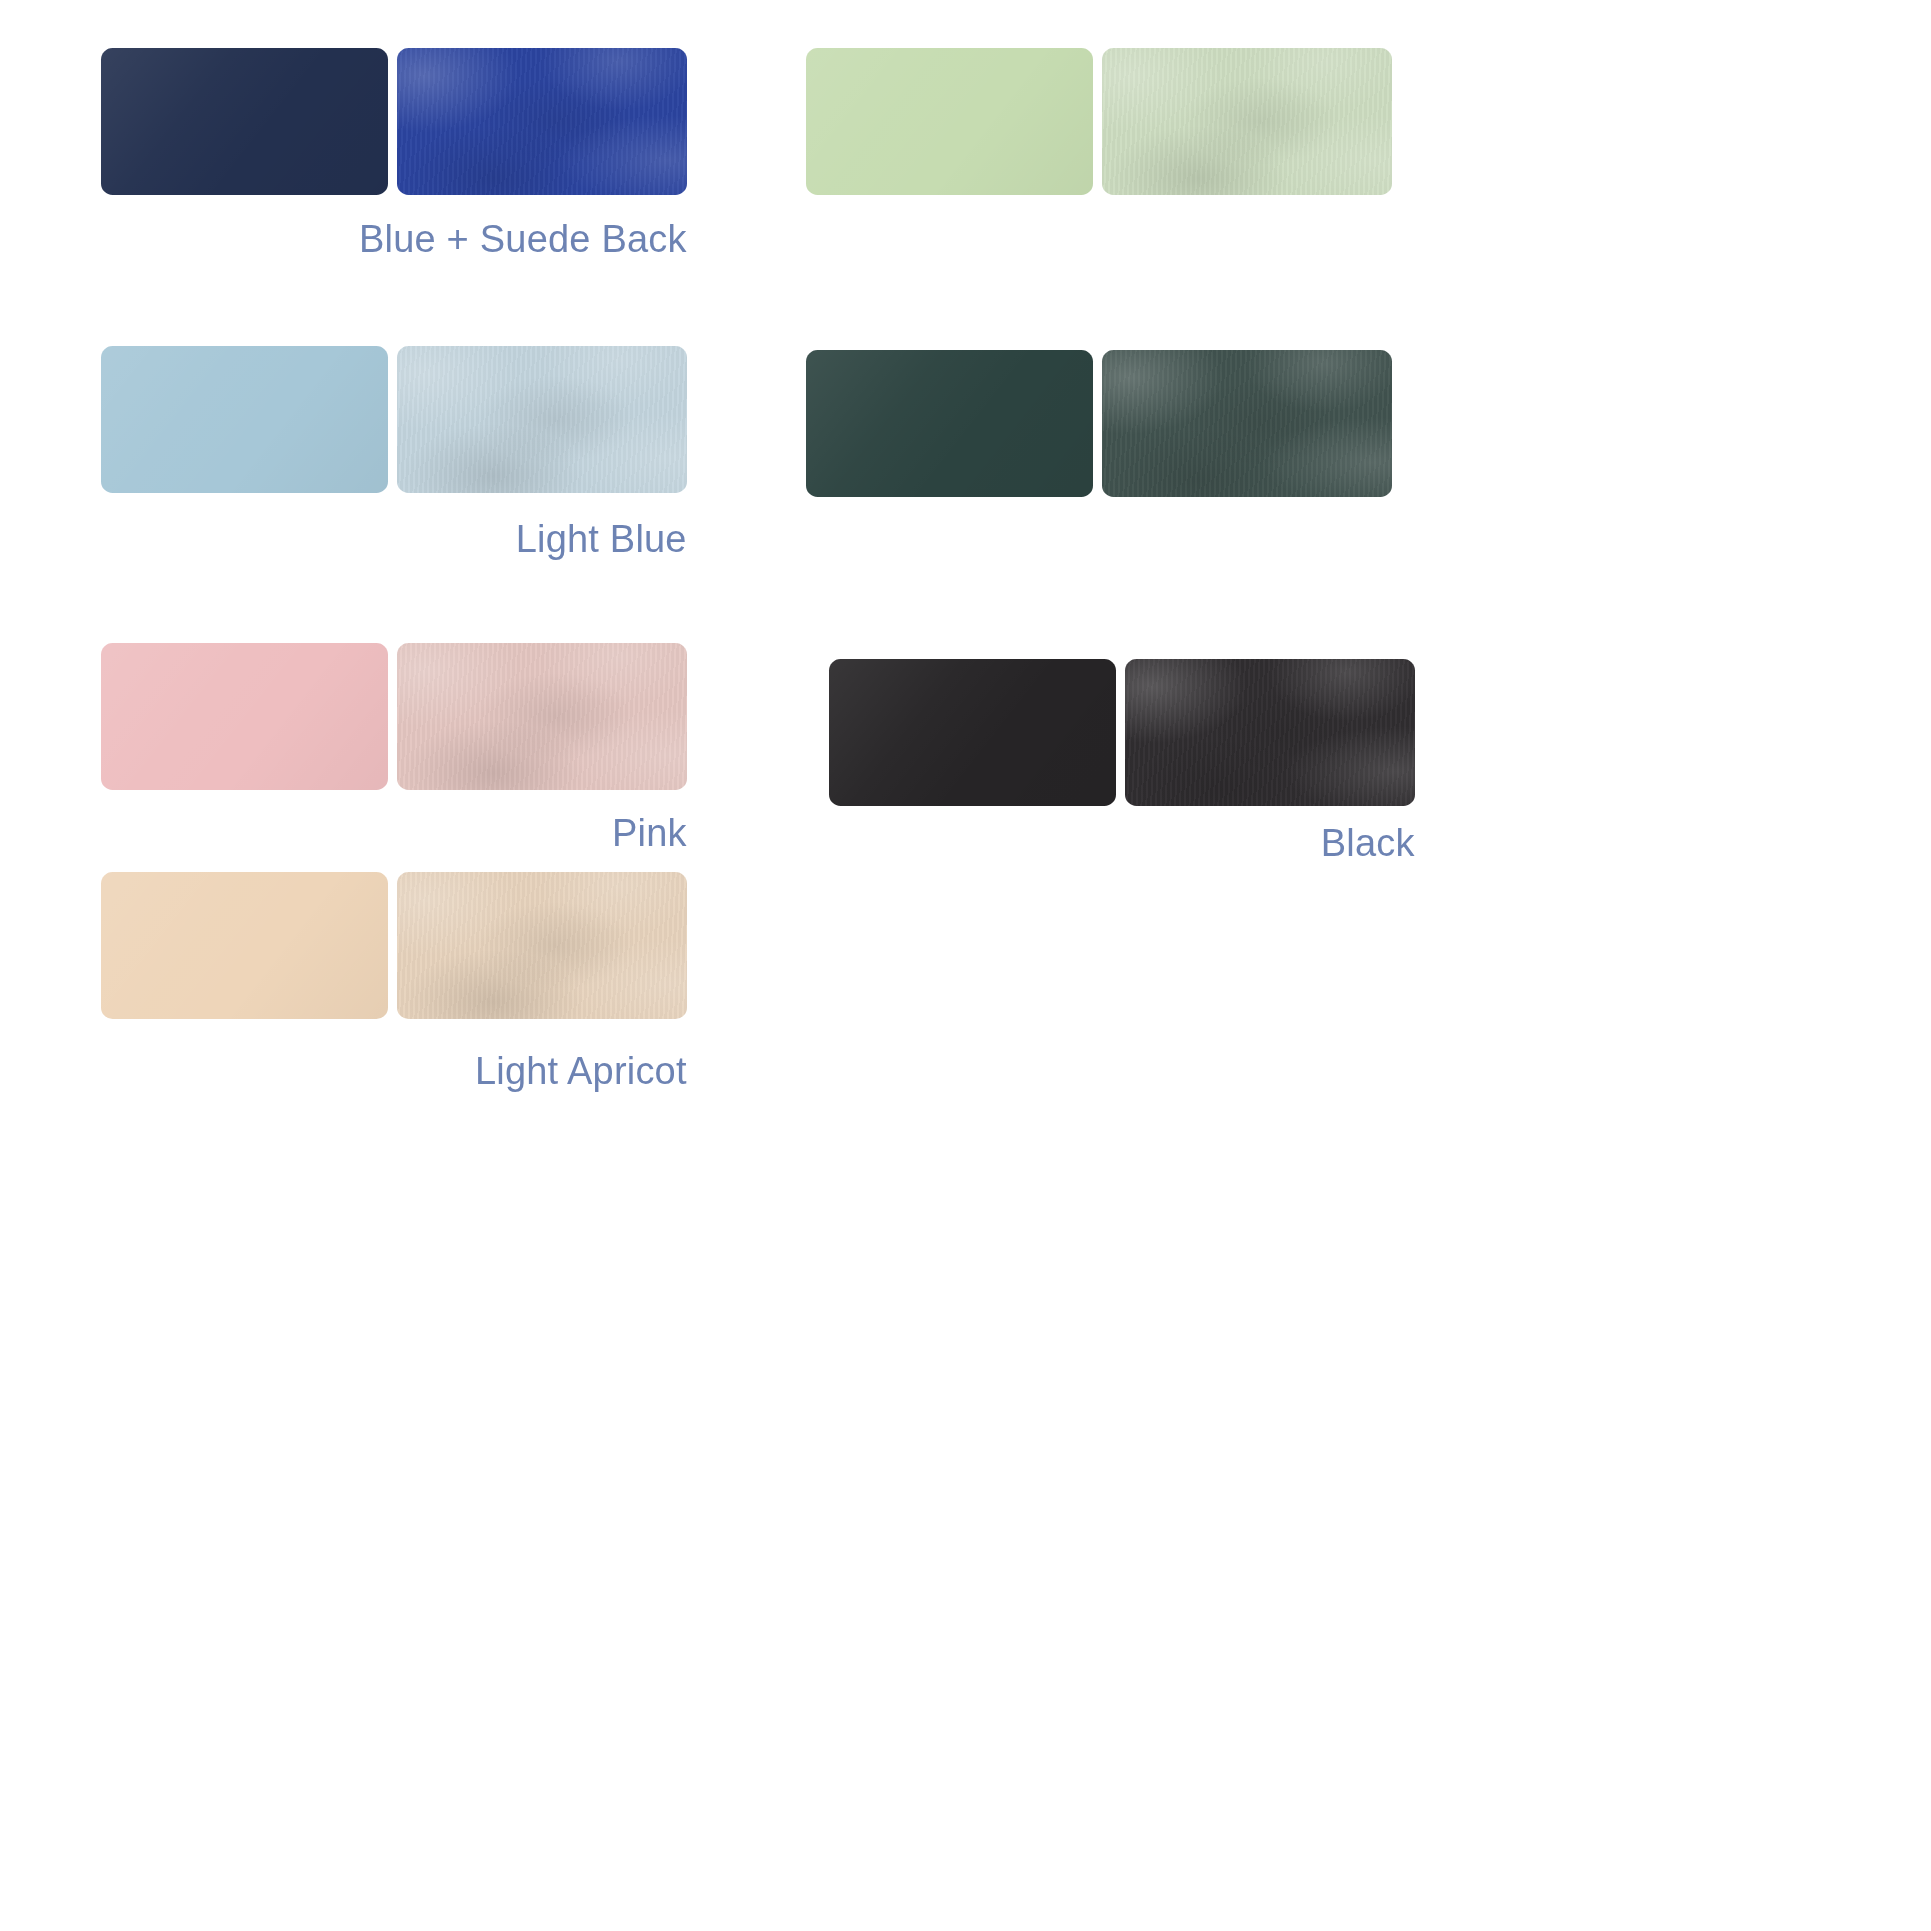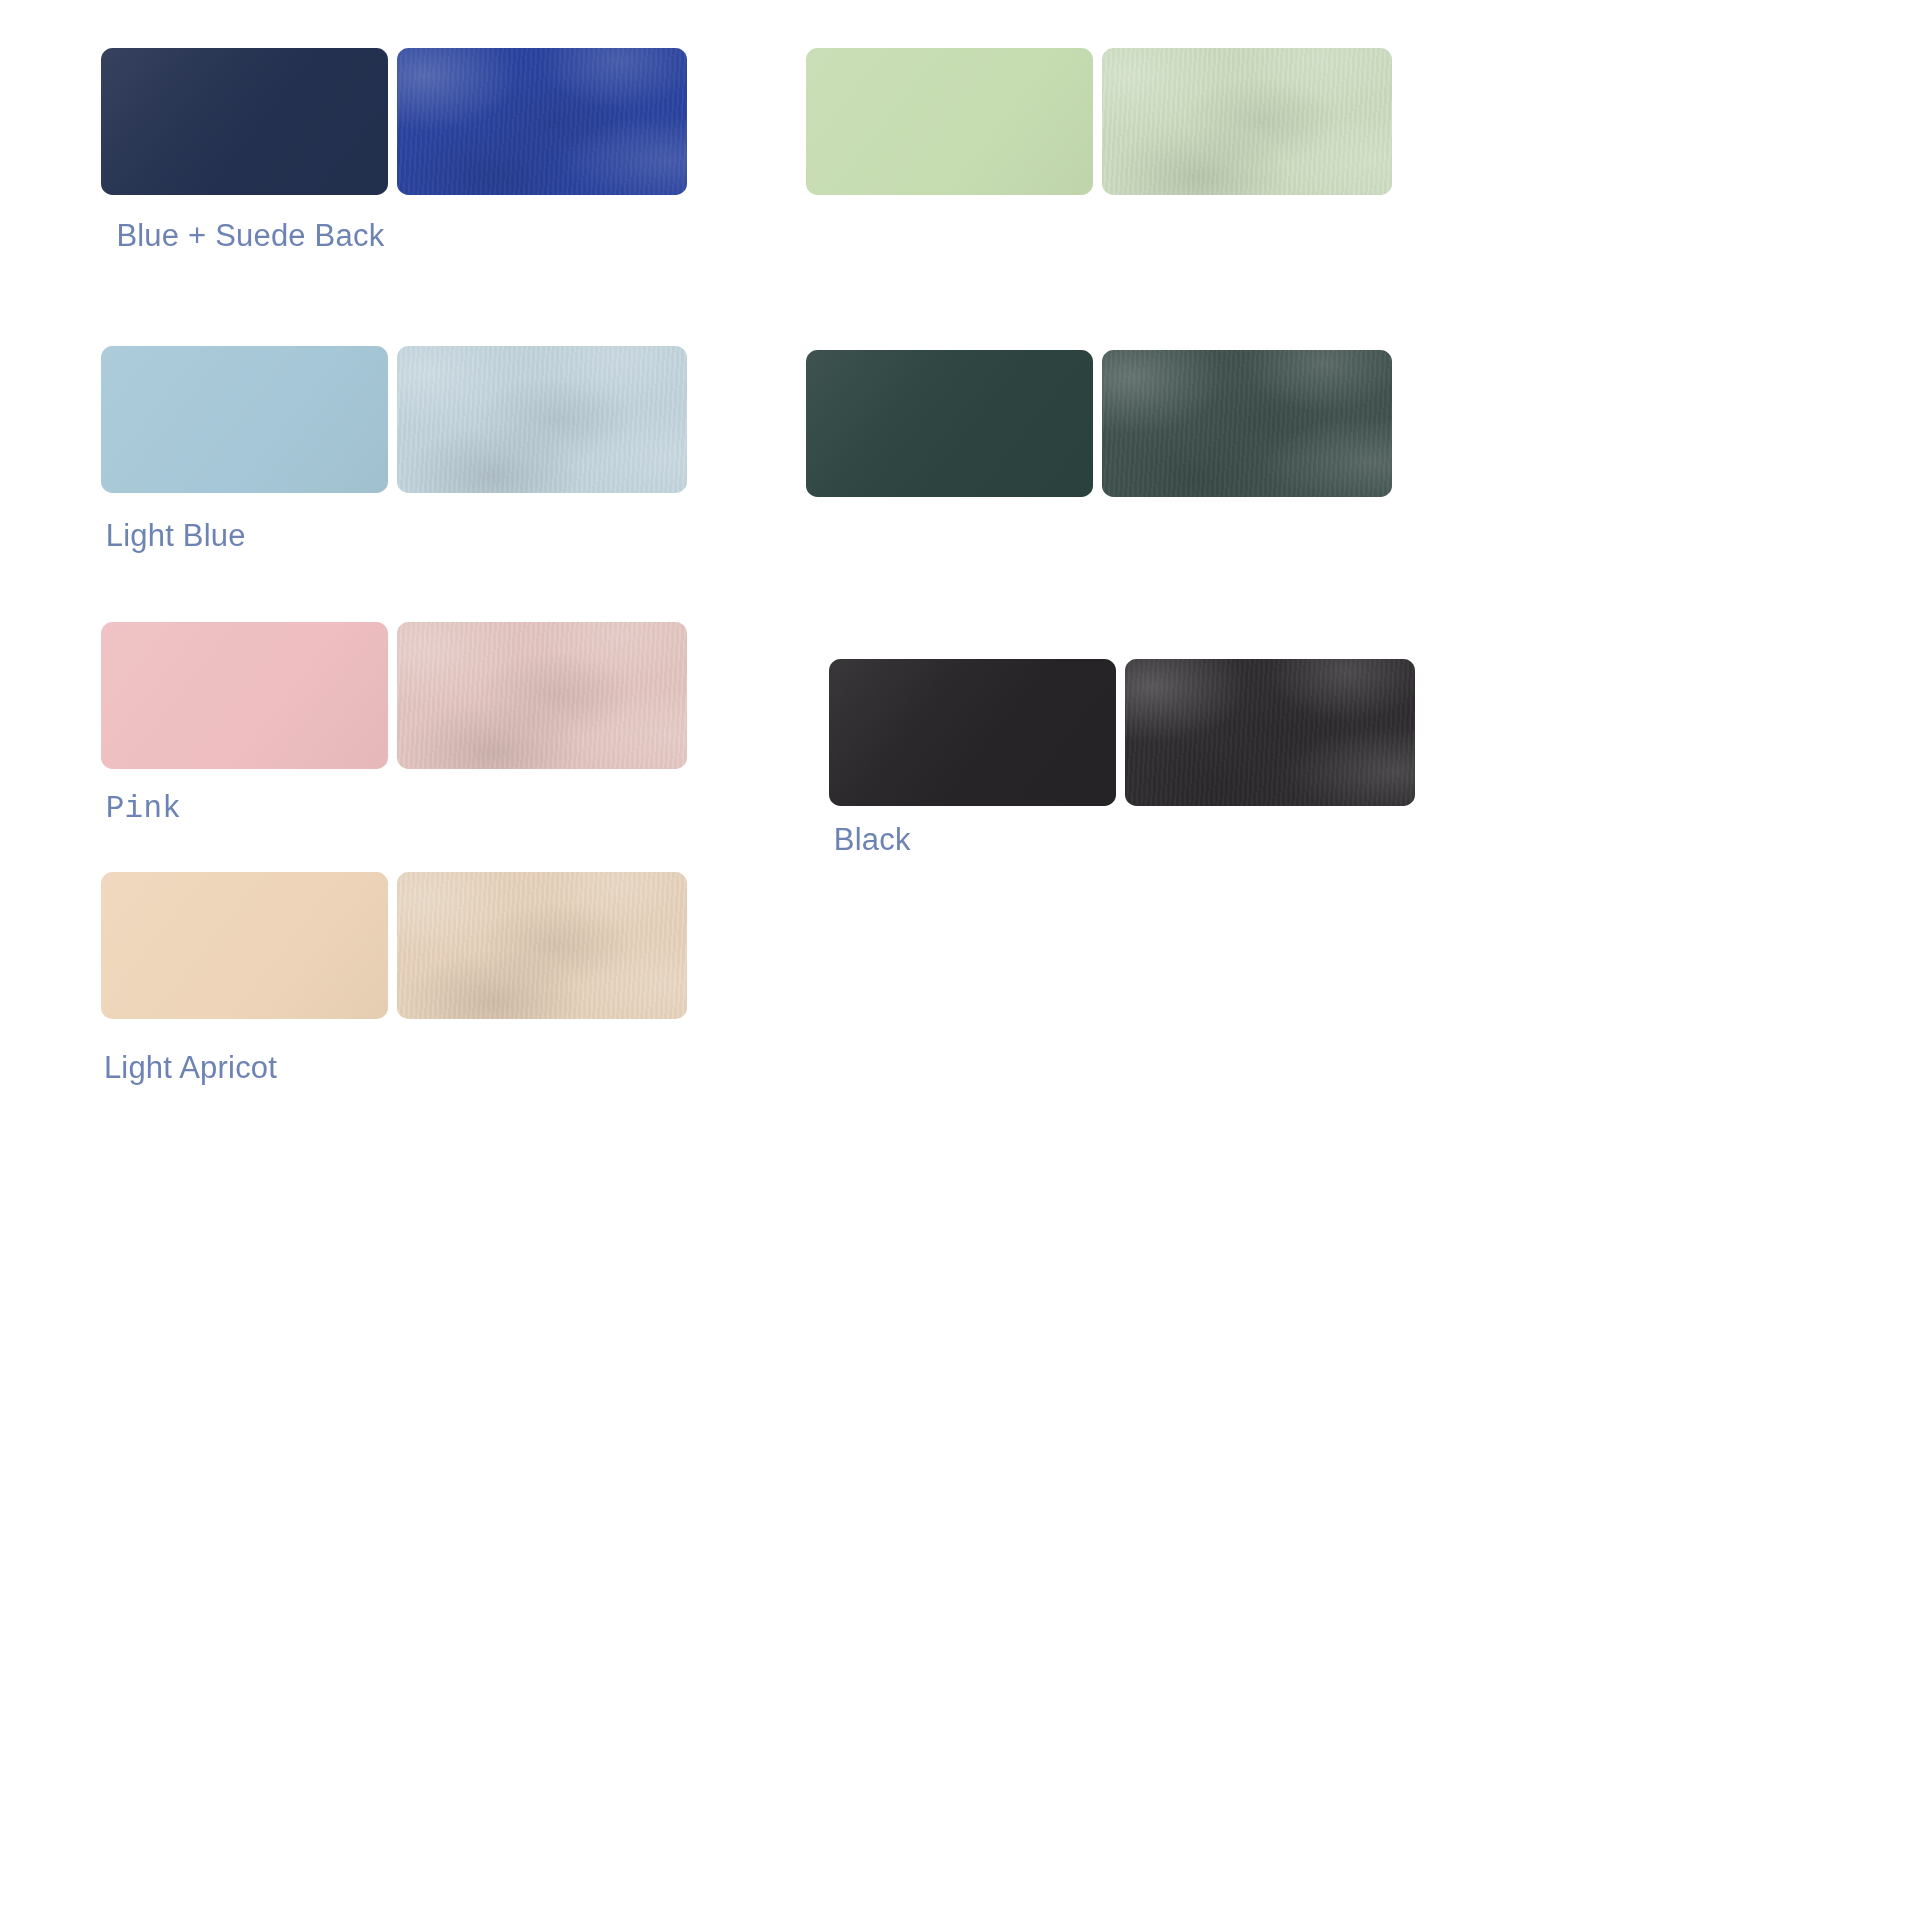--- a/index.html
+++ b/index.html
@@ -80,41 +80,42 @@
       radial-gradient(ellipse 34% 38% at 54% 50%, rgba(0,0,0,0.07), rgba(0,0,0,0) 66%),
       repeating-linear-gradient(93deg,
         rgba(255,255,255,0.035) 0px,
         rgba(255,255,255,0.035) 1.9px,
         rgba(0,0,0,0.030) 1.9px,
         rgba(0,0,0,0.030) 4.8px);
     pointer-events: none;
   }
 
   .swatch-label {
-    font-size: 31px;
+    font-size: 38px;
     line-height: 1.0;
     color: #6d83b3;
     letter-spacing: 0.2px;
     white-space: nowrap;
+    text-align: right;
   }
 </style>
 </head>
 <body style="background: rgb(255, 255, 255);">
 
 <div id="swatch-board">
   <div class="swatch-column left">
       <div class="swatch-group" style="top: 48px;">
         <div class="swatch-pair"><div class="swatch smooth" title="#23304f" style="background: rgb(35, 48, 79);"></div><div class="swatch suede" title="#2b44a0" style="background: rgb(43, 68, 160);"></div></div>
         <div class="swatch-label" style="margin-top: 25px; margin-left: 15.4px; color: rgb(109, 131, 179);">Blue + Suede Back</div>
       </div>
       <div class="swatch-group" style="top: 346px;">
         <div class="swatch-pair"><div class="swatch smooth" title="#a6c7d7" style="background: rgb(166, 199, 215);"></div><div class="swatch suede" title="#c3d5de" style="background: rgb(195, 213, 222);"></div></div>
         <div class="swatch-label" style="margin-top: 27px; margin-left: 4.8px; color: rgb(109, 131, 179);">Light Blue</div>
       </div>
-      <div class="swatch-group" style="top: 622px; font-family: Liberation Mono, monospace;">
+      <div class="swatch-group" style="top: 643px;">
         <div class="swatch-pair"><div class="swatch smooth" title="#eebec0" style="background: rgb(238, 190, 192);"></div><div class="swatch suede" title="#e4c6c1" style="background: rgb(228, 198, 193);"></div></div>
         <div class="swatch-label" style="margin-top: 24px; margin-left: 4.8px; color: rgb(109, 131, 179);">Pink</div>
       </div>
       <div class="swatch-group" style="top: 872px;">
         <div class="swatch-pair"><div class="swatch smooth" title="#eed5b9" style="background: rgb(238, 213, 185);"></div><div class="swatch suede" title="#e7d3bd" style="background: rgb(231, 211, 189);"></div></div>
         <div class="swatch-label" style="margin-top: 33px; margin-left: 2.9px; color: rgb(109, 131, 179);">Light Apricot</div>
       </div>
     </div>
   <div class="swatch-column right">
       <div class="swatch-group" style="top: 48px;">

